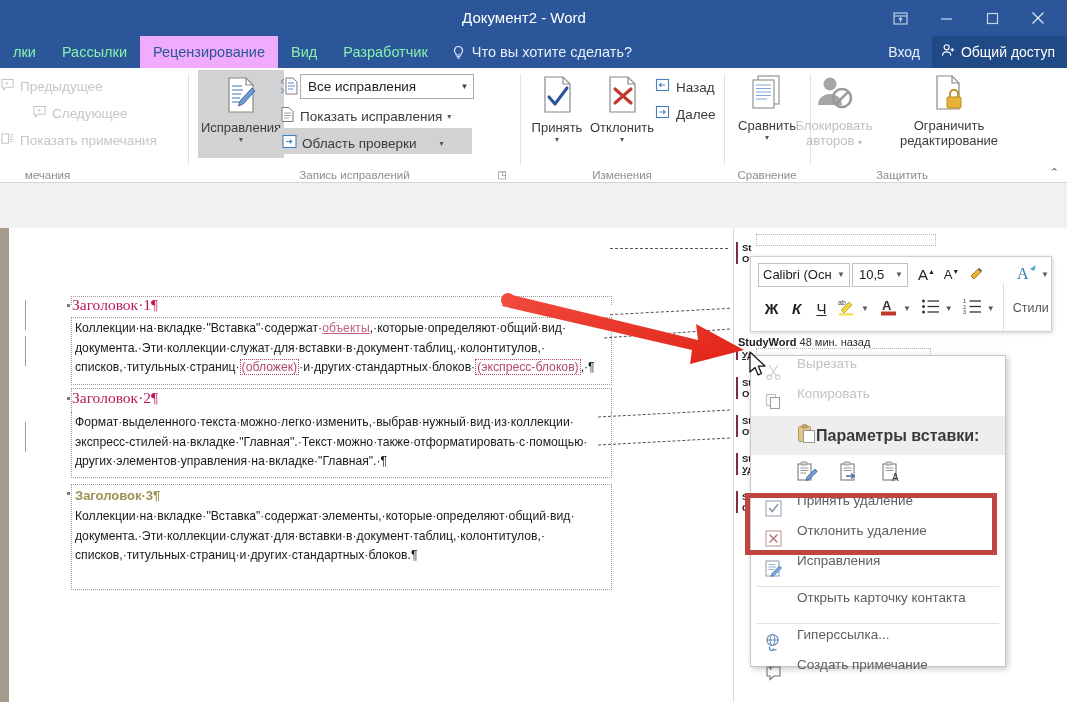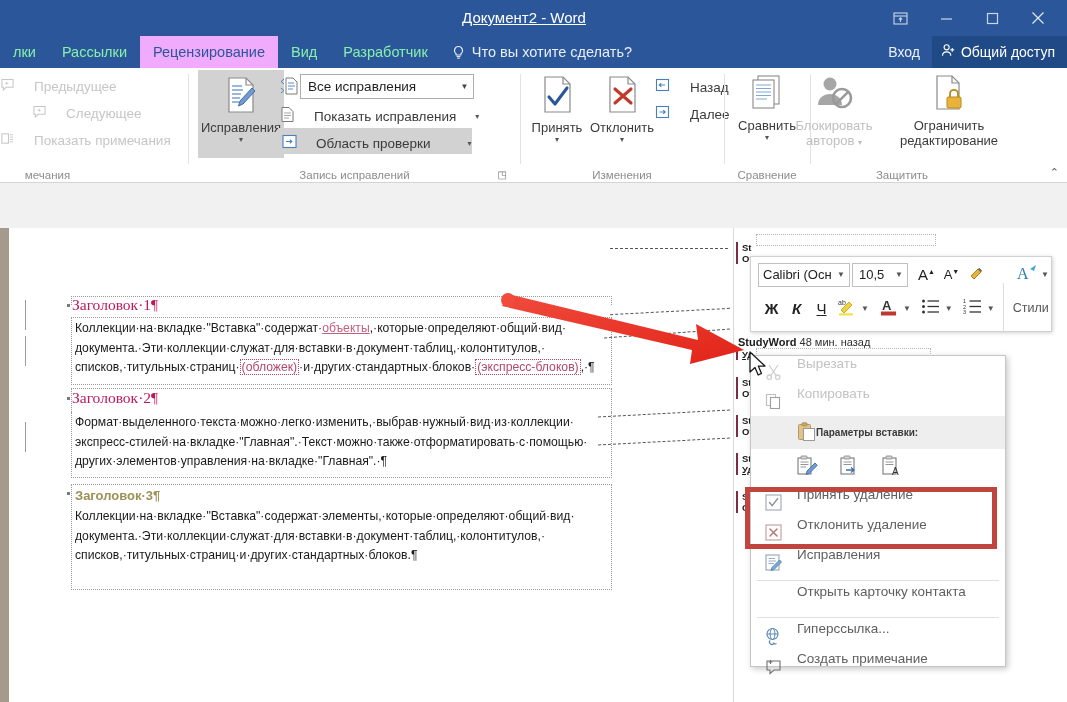--- a/index.html
+++ b/index.html
@@ -12,21 +12,21 @@
   #app { position: relative; width: 1067px; height: 702px; }
 
   
   .titlebar {
     position: absolute; left: 0; top: 0; width: 1067px; height: 36px;
     background: #2b579a;
   }
   .title-text {
     position: absolute; left: 0; top: 0; width: 1048px; height: 36px;
     line-height: 36px; text-align: center;
-    color: #ffffff; font-size: 15px; text-decoration: underline;
+    color: #ffffff; font-size: 15px;
   }
   .winbtns { position: absolute; right: 6px; top: 0; height: 36px; display: flex; align-items: center; }
   .winbtn {
     width: 46px; height: 30px; display: flex; align-items: center; justify-content: center;
     color: #c9d6ea; font-size: 15px; line-height: 1;
   }
   .winbtn.close { color: #dde6f3; font-size: 17px; }
   .winbtn svg { display: block; }
 
   
@@ -58,21 +58,21 @@
   .rgroup { position: absolute; top: 0; height: 115px; }
   .rgroup-label {
     position: absolute; bottom: 2px; left: 0; width: 100%;
     text-align: center; font-size: 11.5px; color: #8d8d8d;
   }
   .rgroup-sep {
     position: absolute; top: 6px; width: 1px; height: 90px; background: #e2e2e2;
   }
 
   .small-cmd {
-    position: absolute; display: flex; align-items: center; gap: 19px;
+    position: absolute; display: flex; align-items: center; gap: 5px;
     font-size: 13.5px; color: #c6c6c6; white-space: nowrap;
   }
   .small-cmd.enabled { color: #3b3b3b; }
 
   .bigbtn {
     position: absolute; display: flex; flex-direction: column; align-items: center;
     width: 78px;
   }
   .bigbtn .lbl { font-size: 13px; color: #3b3b3b; text-align: center; line-height: 15px; }
   .bigbtn .lbl.dim { color: #bfbfbf; }
@@ -185,22 +185,22 @@
   .ctx-item {
     position: relative; height: 30px; display: flex; align-items: flex-start;
     font-size: 13.5px; color: #c2c2c2; padding-left: 46px;
   }
   .ctx-item.enabled { color: #5f5f5f; }
   .ctx-item .ci {
     position: absolute; left: 12px; top: 50%; transform: translateY(-50%);
     width: 20px; height: 20px; display: flex; align-items: center; justify-content: center;
   }
   .ctx-header {
-    position: relative; height: 33px; display: flex; align-items: center;
-    font-size: 10px; font-weight: bold; color: #3a3a3a; padding-left: 46px;
+    position: relative; height: 39px; display: flex; align-items: center;
+    font-size: 16px; font-weight: bold; color: #3a3a3a; padding-left: 46px;
     background: #eeeeee;
   }
   .ctx-paste-row { position: relative; height: 38px; display: flex; align-items: center; padding-left: 44px; gap: 18px; }
   .ctx-sep { height: 1px; background: #e0e0e0; margin: 3px 6px; }
   .ctx-highlight {
     position: absolute; left: -6px; top: 0; width: 252px; height: 62px;
     border: 5px solid #c0453f; z-index: 3; pointer-events: none;
   }
 
   

